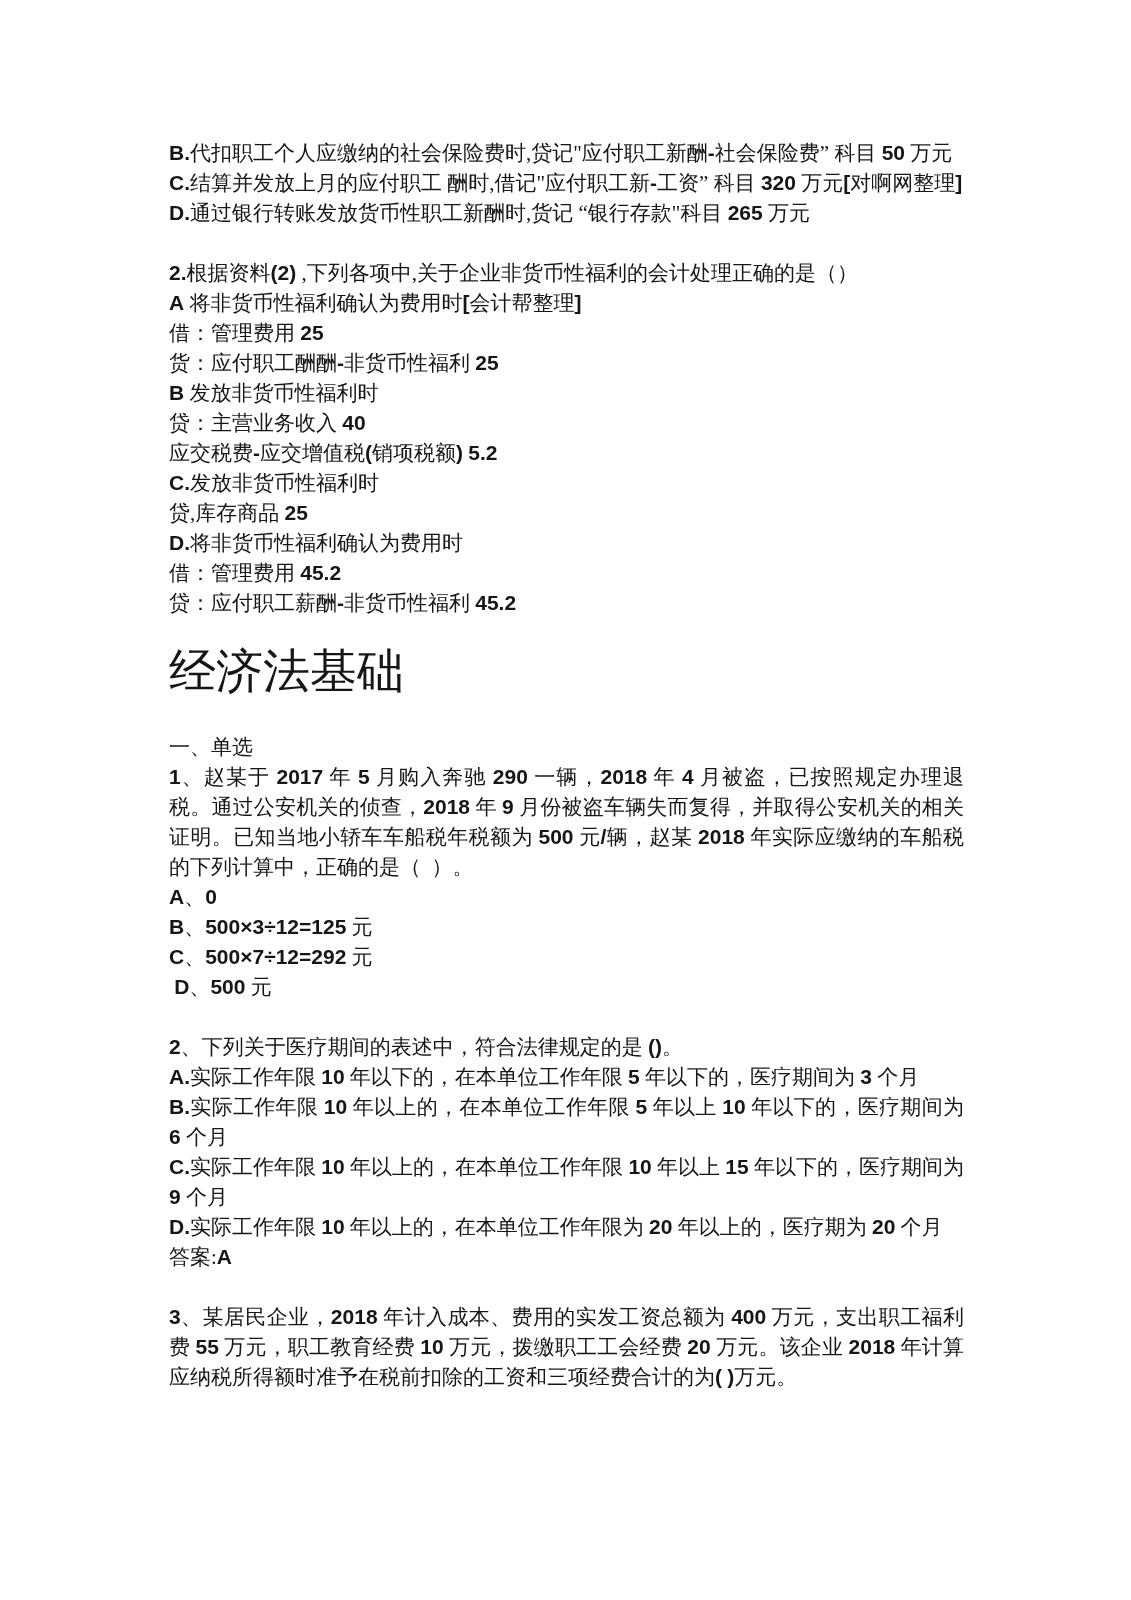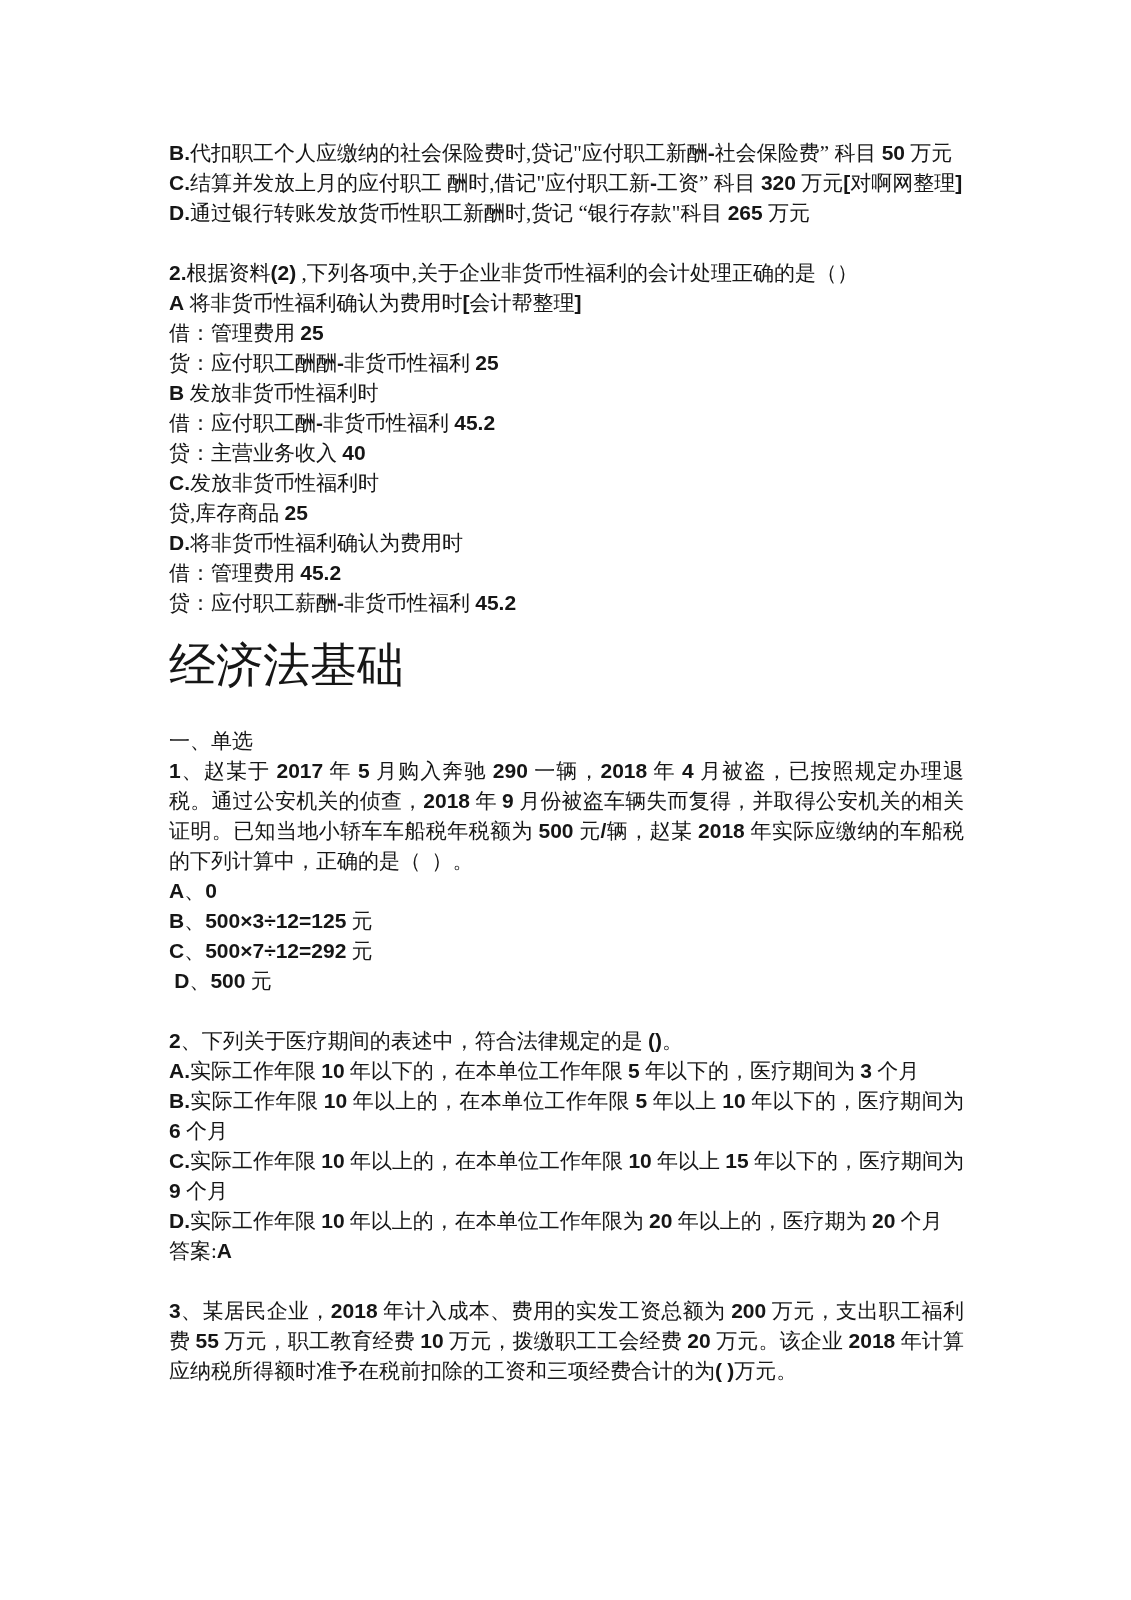--- a/index.html
+++ b/index.html
@@ -29,21 +29,21 @@
     margin: 0;
   }
   .line.justify {
     text-align: justify;
   }
   .heading {
     font-family: "Liberation Serif", "DejaVu Serif", serif;
     font-size: 47px;
     line-height: 66px;
     font-weight: 400;
-    margin: 14px 0 28px 0;
+    margin: 20px 0 28px 0;
     white-space: pre-wrap;
   }
   .gap {
     height: 30px;
   }
   b.n {
     font-family: "Liberation Sans", "DejaVu Sans", sans-serif;
     font-weight: 700;
   }
 </style>
@@ -54,37 +54,37 @@
   <div class="content" id="content">
       <div class="line"><b class="n">B.</b>代扣职工个人应缴纳的社会保险费时,贷记"应付职工新酬<b class="n">-</b>社会保险费” 科目 <b class="n">50</b> 万元</div>
       <div class="line"><b class="n">C.</b>结算并发放上月的应付职工 酬时,借记"应付职工新<b class="n">-</b>工资” 科目 <b class="n">320</b> 万元<b class="n">[</b>对啊网整理<b class="n">]</b></div>
       <div class="line"><b class="n">D.</b>通过银行转账发放货币性职工新酬时,货记 “银行存款"科目 <b class="n">265</b> 万元</div>
       <div class="gap"></div>
       <div class="line"><b class="n">2.</b>根据资料<b class="n">(</b><b class="n">2</b><b class="n">)</b> ,下列各项中,关于企业非货币性福利的会计处理正确的是（）</div>
       <div class="line"><b class="n">A</b> 将非货币性福利确认为费用时<b class="n">[</b>会计帮整理<b class="n">]</b></div>
       <div class="line">借：管理费用 <b class="n">25</b></div>
       <div class="line">货：应付职工酬酬<b class="n">-</b>非货币性福利 <b class="n">25</b></div>
       <div class="line"><b class="n">B</b> 发放非货币性福利时</div>
-      <div class="line">借：应付职工酬<b class="n">-</b>非货币性福利 <b class="n">45.2</b></div>
       <div class="line">贷：主营业务收入 <b class="n">40</b></div>
+      <div class="line">应交税费<b class="n">-</b>应交增值税<b class="n">(</b>销项税额<b class="n">)</b> <b class="n">5.2</b></div>
       <div class="line"><b class="n">C.</b>发放非货币性福利时</div>
       <div class="line">贷,库存商品 <b class="n">25</b></div>
       <div class="line"><b class="n">D.</b>将非货币性福利确认为费用时</div>
       <div class="line">借：管理费用 <b class="n">45.2</b></div>
       <div class="line">贷：应付职工薪酬<b class="n">-</b>非货币性福利 <b class="n">45.2</b></div>
       <div class="heading">经济法基础</div>
       <div class="line">一、单选</div>
       <div class="line justify"><b class="n">1</b>、赵某于 <b class="n">2017</b> 年 <b class="n">5</b> 月购入奔驰 <b class="n">290</b> 一辆，<b class="n">2018</b> 年 <b class="n">4</b> 月被盗，已按照规定办理退税。通过公安机关的侦查，<b class="n">2018</b> 年 <b class="n">9</b> 月份被盗车辆失而复得，并取得公安机关的相关证明。已知当地小轿车车船税年税额为 <b class="n">500</b> 元<b class="n">/</b>辆，赵某 <b class="n">2018</b> 年实际应缴纳的车船税的下列计算中，正确的是（  ）。</div>
       <div class="line"><b class="n">A</b>、<b class="n">0</b></div>
       <div class="line"><b class="n">B</b>、<b class="n">500×3÷12=125</b> 元</div>
       <div class="line"><b class="n">C</b>、<b class="n">500×7÷12=292</b> 元</div>
       <div class="line"> <b class="n">D</b>、<b class="n">500</b> 元</div>
       <div class="gap"></div>
       <div class="line"><b class="n">2</b>、下列关于医疗期间的表述中，符合法律规定的是 <b class="n">(</b><b class="n">)</b>。</div>
       <div class="line justify"><b class="n">A.</b>实际工作年限 <b class="n">10</b> 年以下的，在本单位工作年限 <b class="n">5</b> 年以下的，医疗期间为 <b class="n">3</b> 个月</div>
       <div class="line justify"><b class="n">B.</b>实际工作年限 <b class="n">10</b> 年以上的，在本单位工作年限 <b class="n">5</b> 年以上 <b class="n">10</b> 年以下的，医疗期间为 <b class="n">6</b> 个月</div>
       <div class="line justify"><b class="n">C.</b>实际工作年限 <b class="n">10</b> 年以上的，在本单位工作年限 <b class="n">10</b> 年以上 <b class="n">15</b> 年以下的，医疗期间为 <b class="n">9</b> 个月</div>
       <div class="line justify"><b class="n">D.</b>实际工作年限 <b class="n">10</b> 年以上的，在本单位工作年限为 <b class="n">20</b> 年以上的，医疗期为 <b class="n">20</b> 个月</div>
       <div class="line">答案:<b class="n">A</b></div>
       <div class="gap"></div>
-      <div class="line justify"><b class="n">3</b>、某居民企业，<b class="n">2018</b> 年计入成本、费用的实发工资总额为 <b class="n">200</b> 万元，支出职工福利费 <b class="n">55</b> 万元，职工教育经费 <b class="n">10</b> 万元，拨缴职工工会经费 <b class="n">20</b> 万元。该企业 <b class="n">2018</b> 年计算应纳税所得额时准予在税前扣除的工资和三项经费合计的为<b class="n">(</b> <b class="n">)</b>万元。</div>
+      <div class="line justify"><b class="n">3</b>、某居民企业，<b class="n">2018</b> 年计入成本、费用的实发工资总额为 <b class="n">400</b> 万元，支出职工福利费 <b class="n">55</b> 万元，职工教育经费 <b class="n">10</b> 万元，拨缴职工工会经费 <b class="n">20</b> 万元。该企业 <b class="n">2018</b> 年计算应纳税所得额时准予在税前扣除的工资和三项经费合计的为<b class="n">(</b> <b class="n">)</b>万元。</div>
     </div>
 </div>
 
 </body></html>

